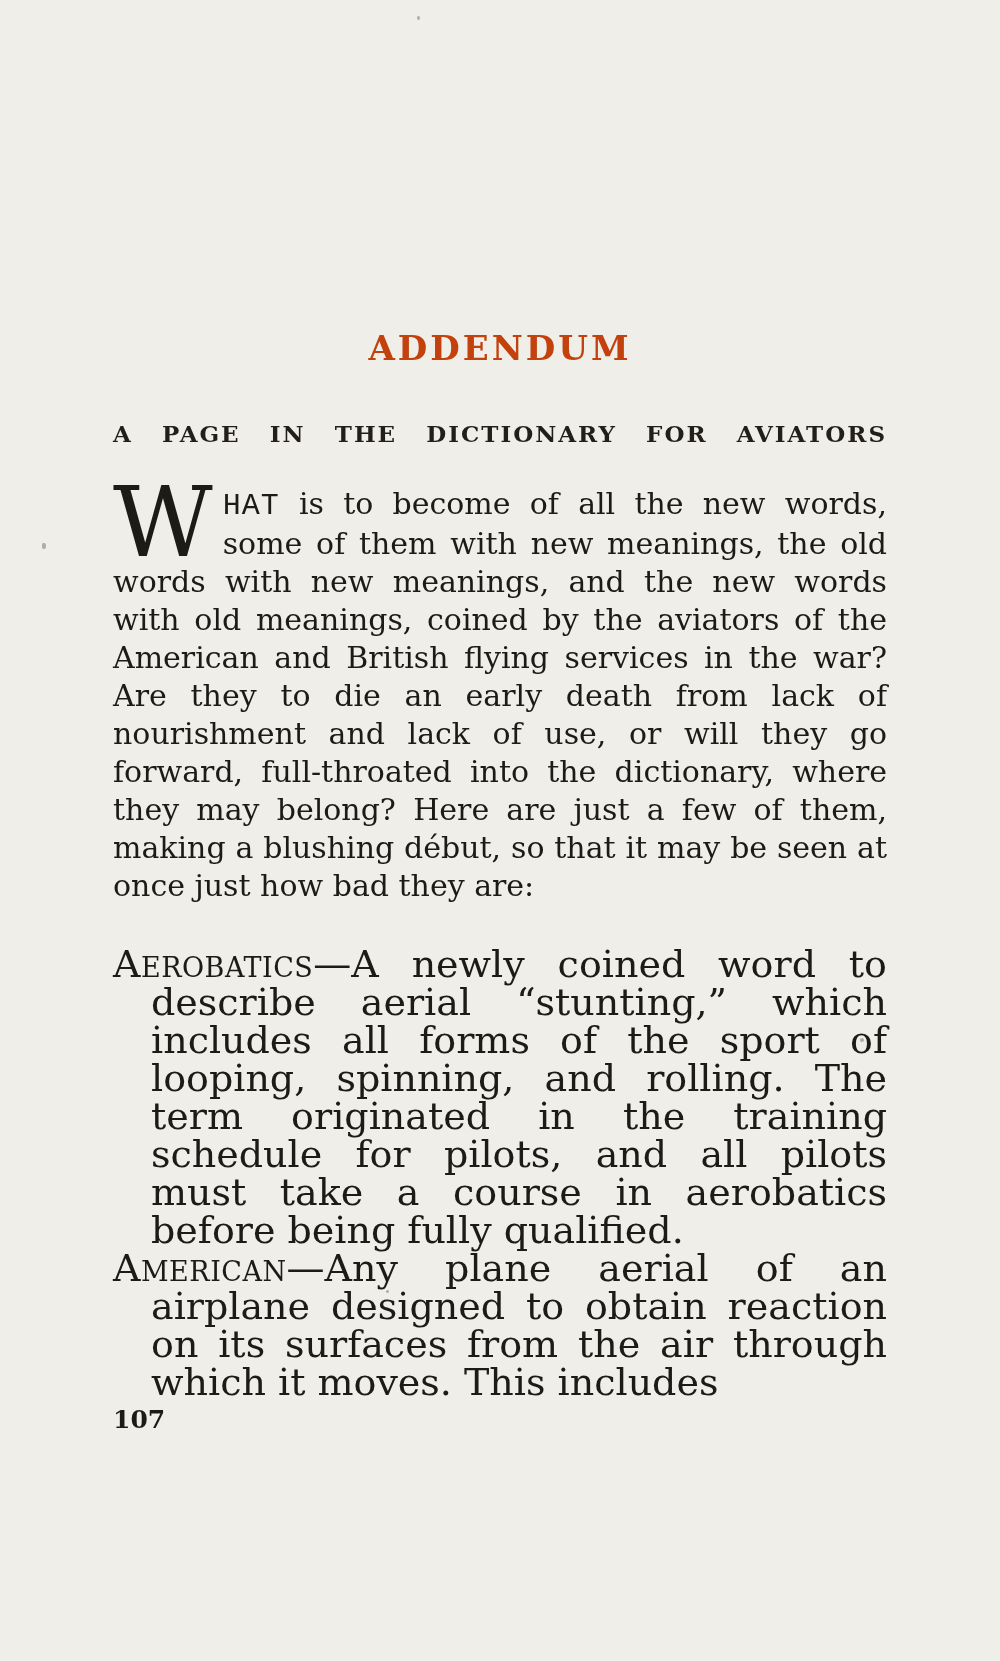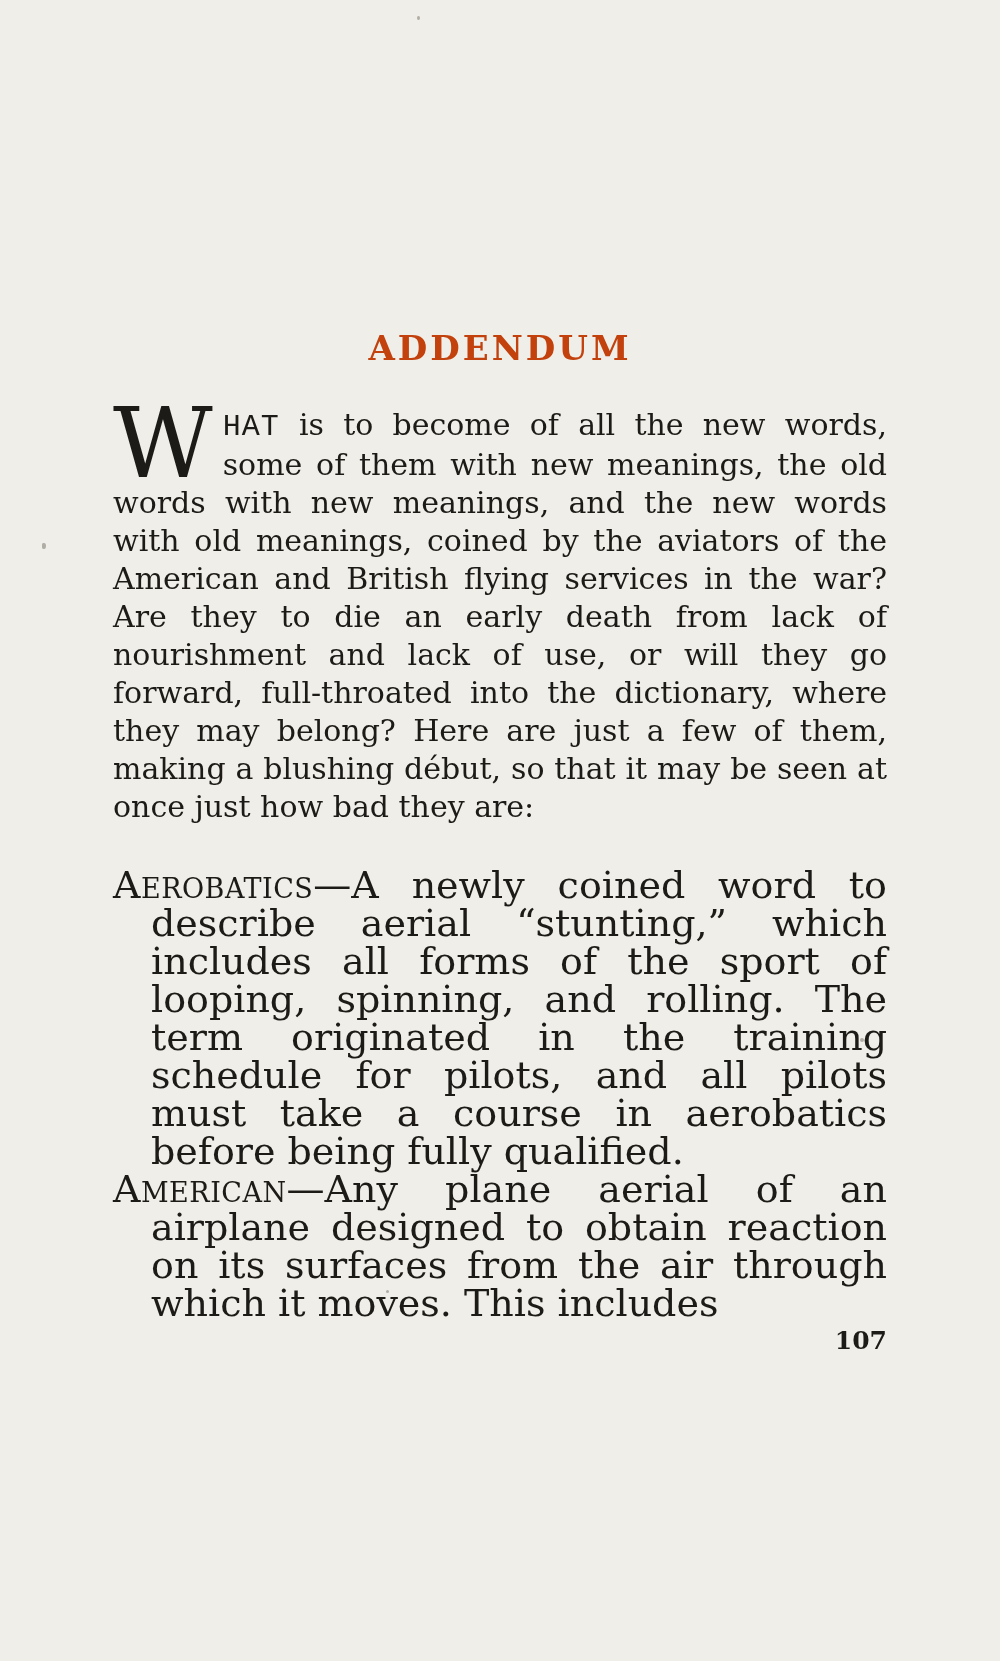--- a/index.html
+++ b/index.html
@@ -65,21 +65,21 @@
     text-align: justify;
     padding-left: 38px;
     text-indent: -38px;
   }
   .term {
     font-variant: small-caps;
     letter-spacing: 0.5px;
   }
   .page-number {
     margin: 4px 0 0 0;
-    text-align: right;
+    text-align: left;
     font-size: 25px;
     font-weight: 700;
   }
   .artifact {
     position: absolute;
     background: #8d8a81;
     border-radius: 50%;
     opacity: 0.65;
   }
   .a1 { left: 417px; top: 16px;  width: 3px; height: 4px; }
@@ -92,20 +92,21 @@
 
 <div class="artifact a1"></div>
 <div class="artifact a2"></div>
 <div class="artifact a3"></div>
 <div class="artifact a4"></div>
 
 <div class="page">
 
   <h1 class="title">ADDENDUM</h1>
 
+  <h2 class="subtitle">A PAGE IN THE DICTIONARY FOR AVIATORS</h2>
 
   <p class="intro"><span class="dropcap">W</span><span class="lead-caps">HAT</span><span> is to become of all the new words, some of them with new meanings, the old words with new meanings, and the new words with old meanings, coined by the aviators of the American and British flying services in the war? Are they to die an early death from lack of nourishment and lack of use, or will they go forward, full-throated into the dictionary, where they may belong? Here are just a few of them, making a blushing début, so that it may be seen at once just how bad they are:</span></p>
 
   <div class="entries">
 
     <p class="entry"><span class="term">Aerobatics</span><span>—A newly coined word to describe aerial “stunting,” which includes all forms of the sport of looping, spinning, and rolling. The term originated in the training schedule for pilots, and all pilots must take a course in aerobatics before being fully qualified.</span></p>
 
     <p class="entry"><span class="term">American</span><span>—Any plane aerial of an airplane designed to obtain reaction on its surfaces from the air through which it moves. This includes</span></p>
 
   </div>

